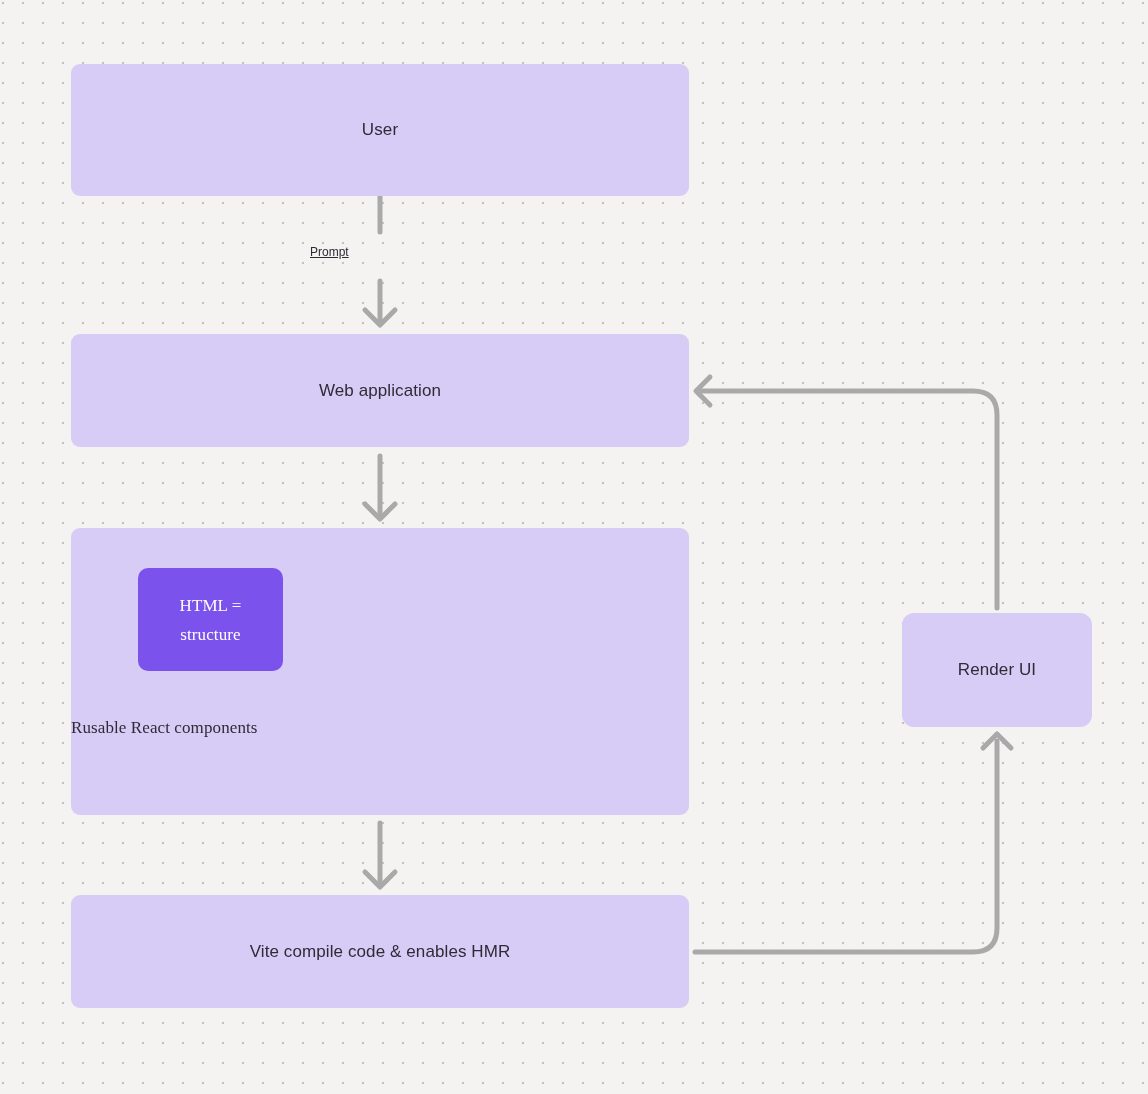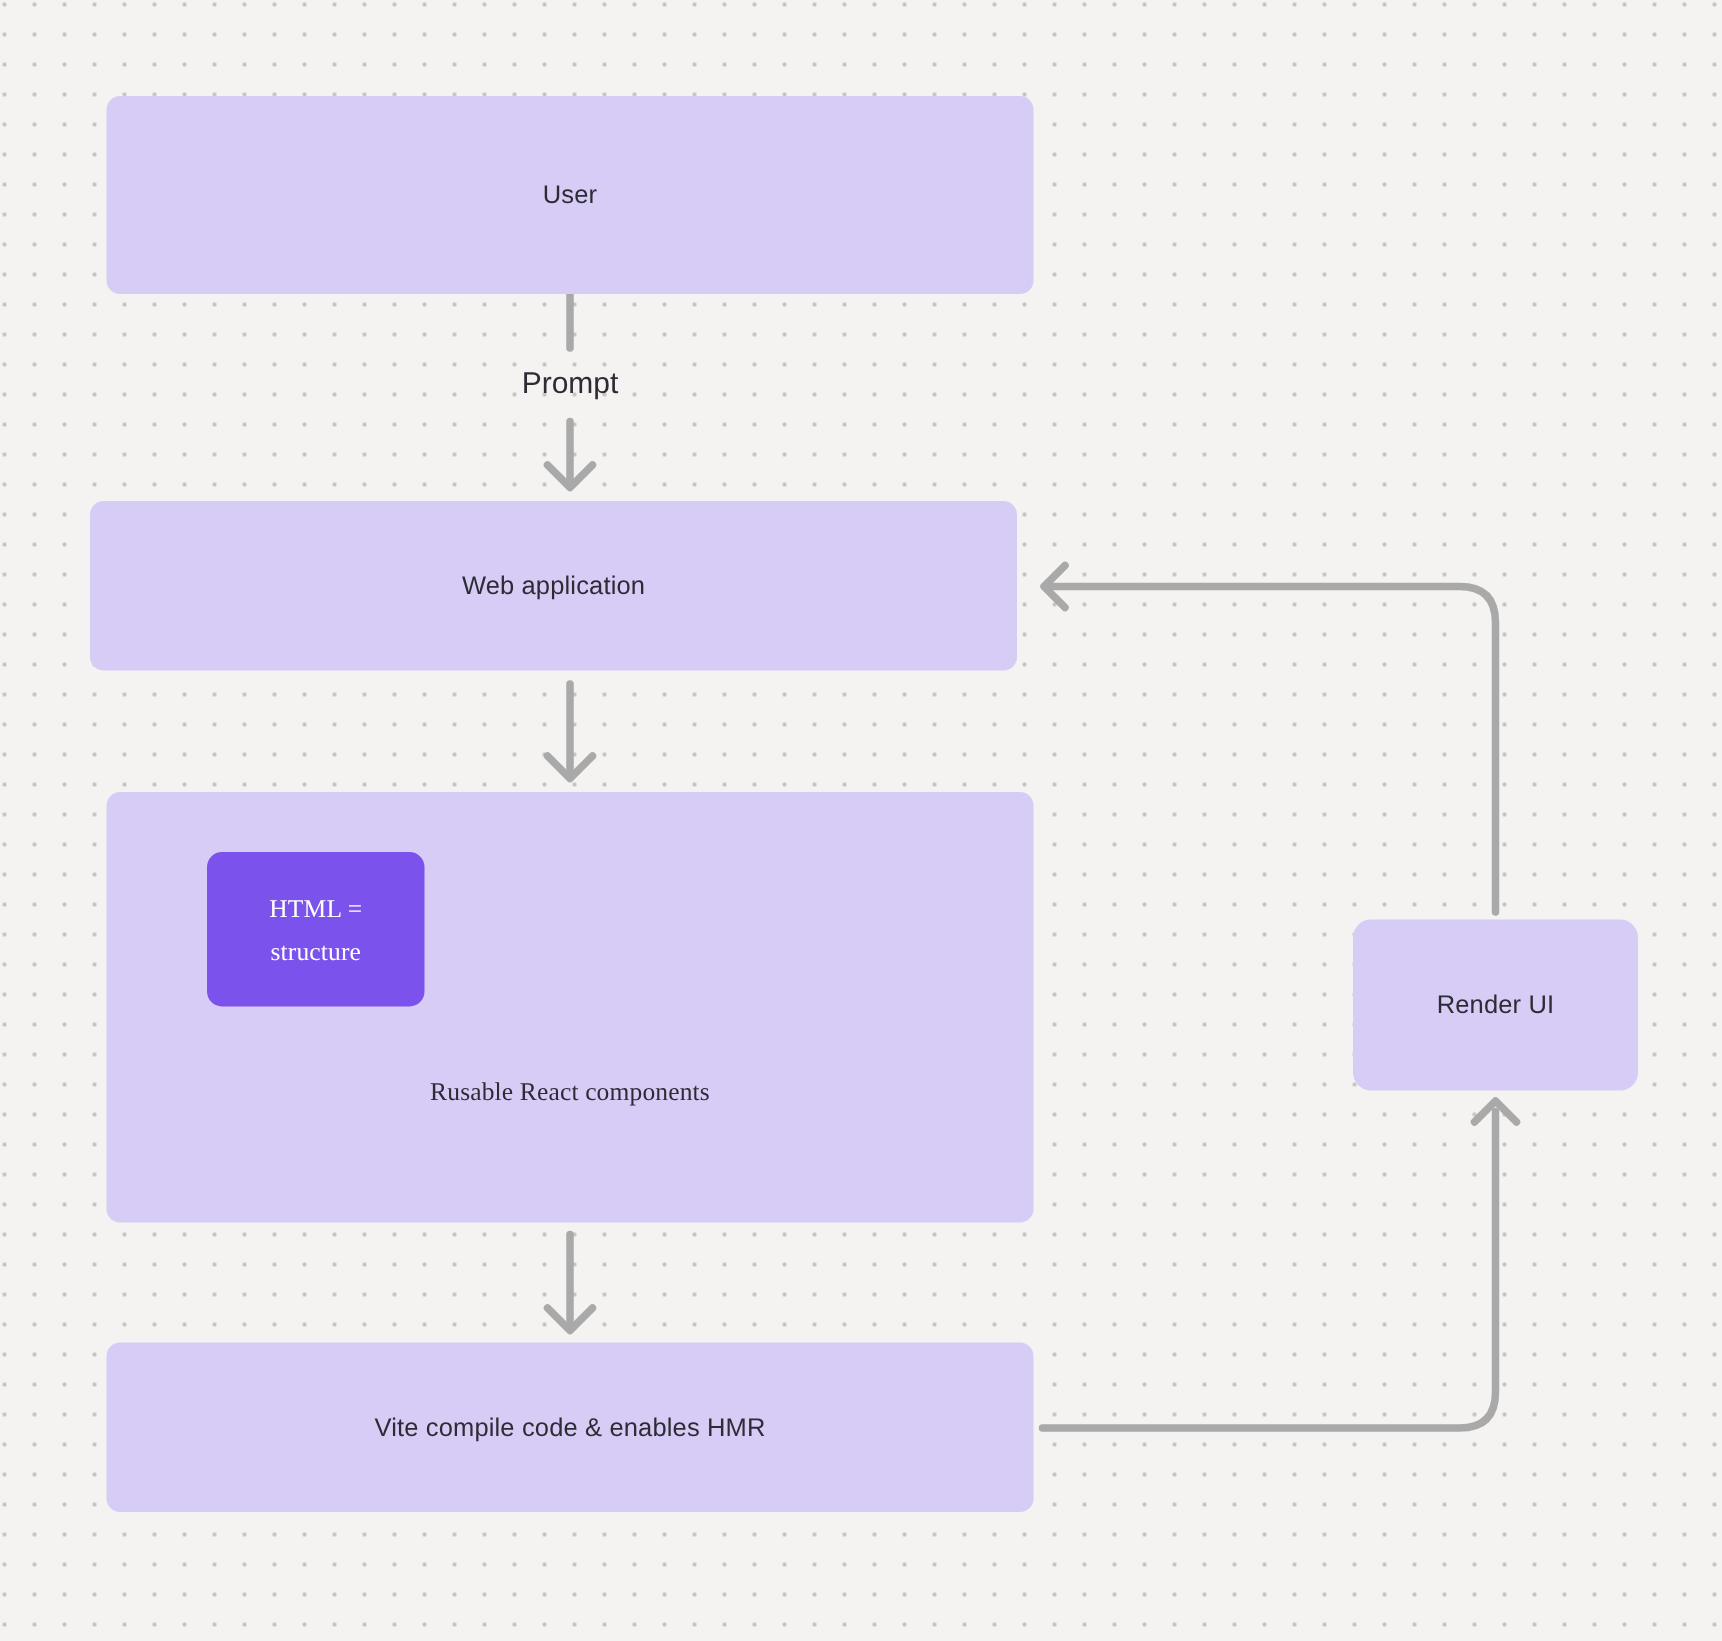--- a/index.html
+++ b/index.html
@@ -36,21 +36,21 @@
     border-radius: 9px;
     display: flex;
     align-items: center;
     justify-content: center;
     z-index: 2;
     color: #2F2B35;
     font-size: 17px;
     letter-spacing: 0.1px;
   }
   .node-user        { left: 71px;  top: 64px;  width: 618px; height: 132px; }
-  .node-webapp      { left: 60px;  top: 334px; width: 618px; height: 113px; }
+  .node-webapp      { left: 71px;  top: 334px; width: 618px; height: 113px; }
   .node-group       { left: 71px;  top: 528px; width: 618px; height: 287px;
                       display: block; font-family: Liberation Serif, serif; }
   .node-vite        { left: 71px;  top: 895px; width: 618px; height: 113px; }
   .node-render-ui   { left: 902px; top: 613px; width: 190px; height: 114px;
                       border-radius: 12px; }
   .chip-row {
     position: absolute;
     left: 67px; top: 40px;
     display: flex;
     gap: 25px;
@@ -67,33 +67,34 @@
     color: #FFFFFF;
     font-size: 17px;
     line-height: 29px;
     padding: 0 10px;
     box-sizing: border-box;
   }
   .group-caption {
     position: absolute;
     left: 0; right: 0;
     top: 190px;
-    text-align: center;
+    text-align: left;
     font-size: 17px;
     color: #2F2B35;
   }
   .edge-label {
     position: absolute;
     left: 310px;
     top: 245px;
     width: 140px;
-    text-align: center;
-    font-size: 20px;
+    text-align: left;
+    font-size: 12px;
     color: #2F2B35;
     z-index: 2;
+    text-decoration: underline;
   }
 </style>
 </head>
 <body>
 
 <div class="canvas">
 
   <svg class="edges-svg" viewBox="0 0 1148 1094" xmlns="http://www.w3.org/2000/svg">
 
     <path d="M380 187 V232"></path>

